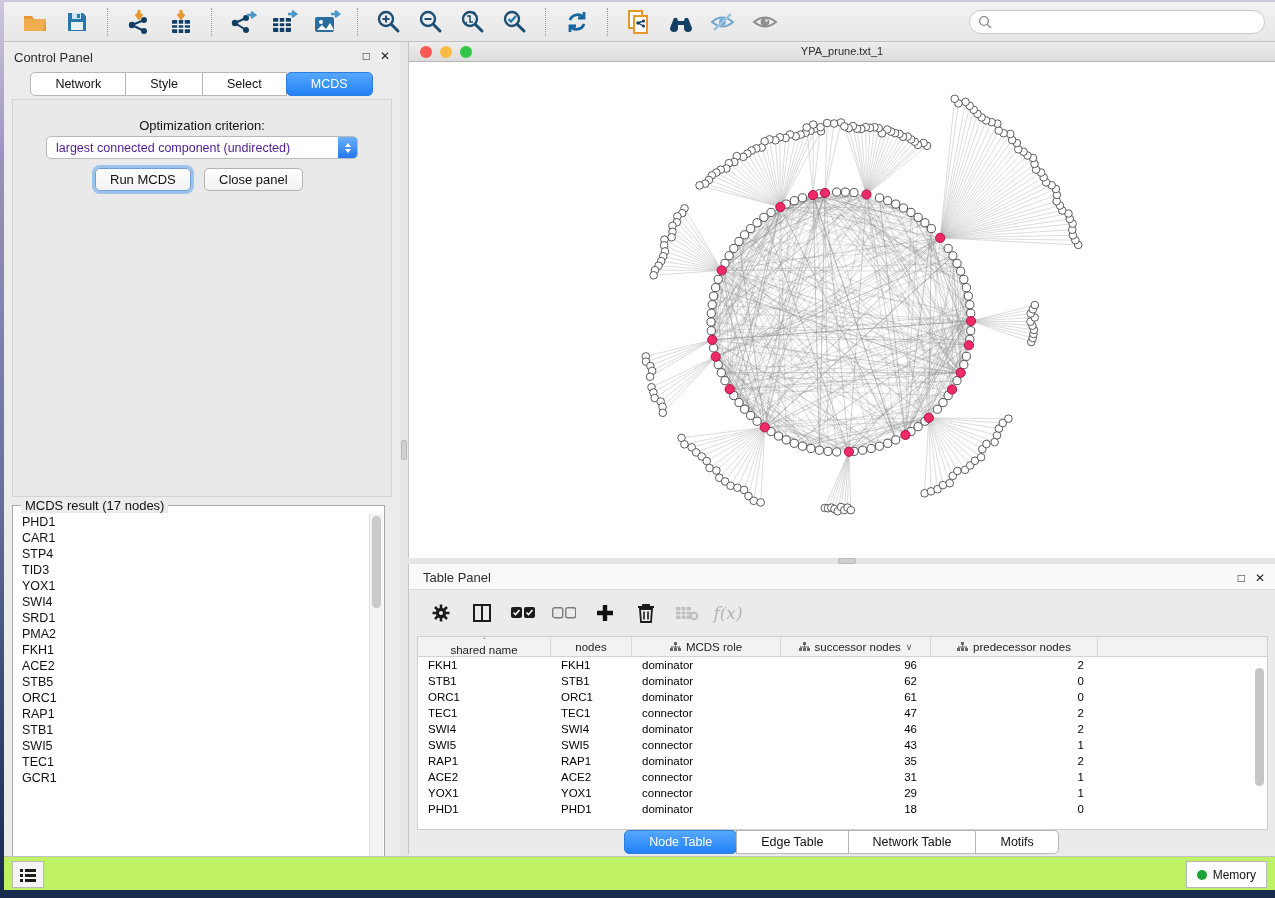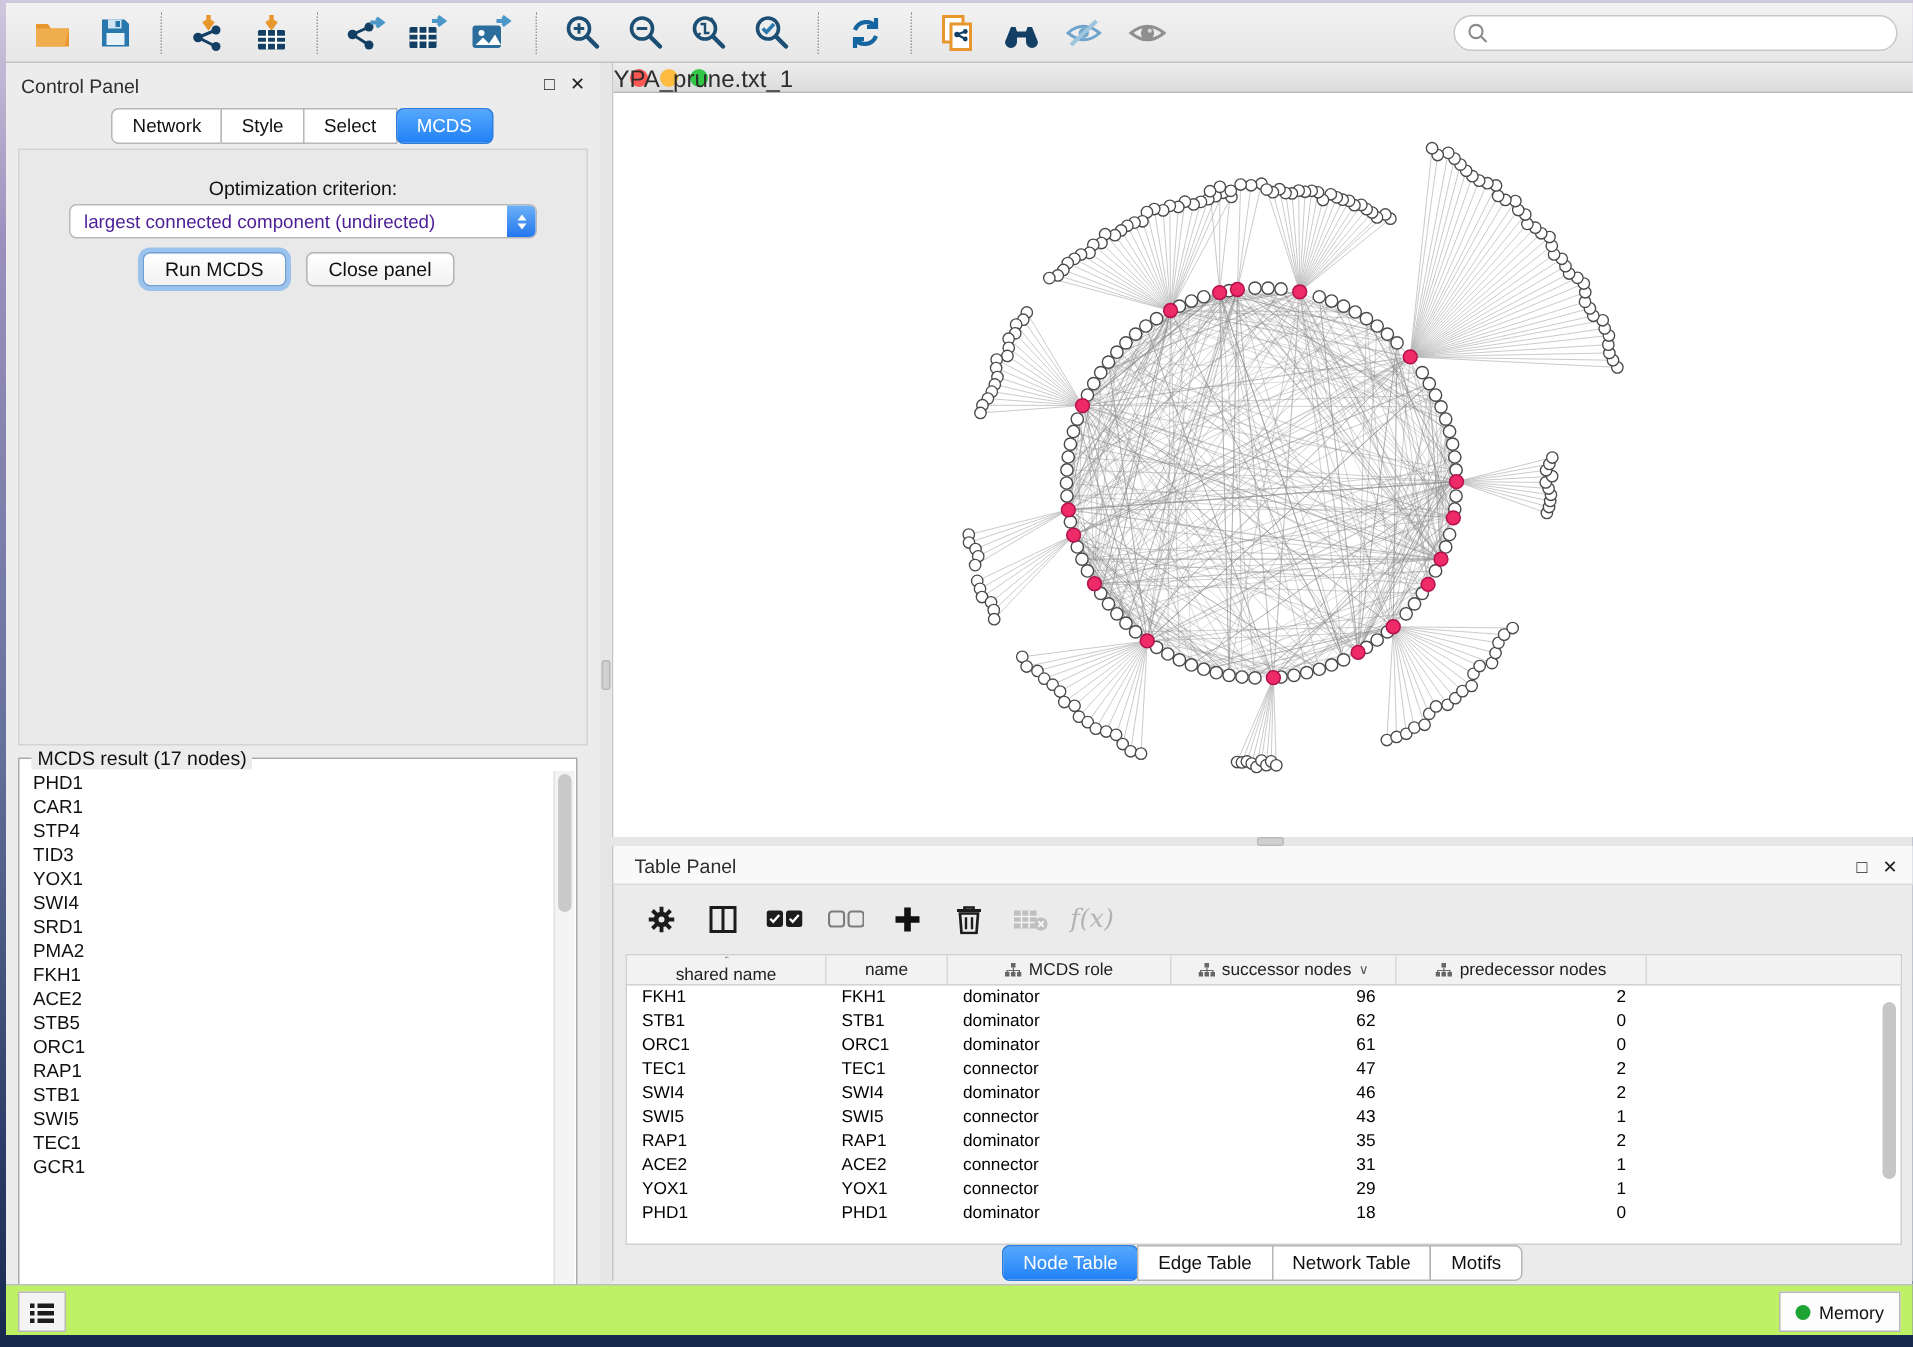--- a/index.html
+++ b/index.html
@@ -17,21 +17,21 @@
   #search-input{border:none;outline:none;flex:1;font-size:12px;background:transparent;margin-left:5px;}
 
   
   #control-panel{position:absolute;left:0;top:40px;width:396px;height:814px;background:#ececec;}
   .panel-title{font-size:13px;color:#2d2d2d;}
   #cp-header{position:absolute;left:10px;top:8px;}
   .win-btns{position:absolute;top:7px;right:10px;display:flex;gap:10px;font-size:12px;color:#222;}
   .win-btn{cursor:default;line-height:14px;}
   .win-btn.close{font-weight:bold;}
   #cp-tabs{position:absolute;left:0;top:30px;width:100%;display:flex;justify-content:center;}
-  .seg{font-size:12.5px;padding:4px 13px;background:#fff;border:1px solid #b6b6b6;margin-left:-1px;color:#111;}
+  .seg{font-size:12.5px;padding:4px 24px;background:#fff;border:1px solid #b6b6b6;margin-left:-1px;color:#111;}
   .seg:first-child{border-radius:5px 0 0 5px;}
   .seg:last-child{border-radius:0 5px 5px 0;}
   .seg.sel{background:linear-gradient(#56a8fd,#2181f6);color:#fff;border-color:#2b7de0;border-radius:5px;}
   #cp-content{position:absolute;left:8px;top:57px;width:380px;height:398px;background:#e9e9e9;border:1px solid #d4d4d4;box-sizing:border-box;}
   #opt-label{text-align:center;margin-top:18px;font-size:13px;color:#111;}
   #criterion{position:absolute;left:33px;top:36px;width:312px;height:23px;background:#fff;border:1px solid #b9b9b9;
     border-radius:5px;display:flex;align-items:center;box-sizing:border-box;}
   #criterion .val{flex:1;font-size:12.5px;padding-left:9px;color:#4c1d95;white-space:nowrap;}
   #criterion .stepper{width:19px;height:100%;border-radius:0 4px 4px 0;background:linear-gradient(#6cb0f8,#2377ee);
     display:flex;flex-direction:column;align-items:center;justify-content:center;gap:2px;}
@@ -52,21 +52,21 @@
   #vsplit{position:absolute;left:396px;top:40px;width:8px;height:814px;background:#e6e6e6;}
   #vsplit .grab{position:absolute;left:1px;top:398px;width:6px;height:20px;background:#d0d0d0;border:1px solid #b8b8b8;border-radius:2px;box-sizing:border-box;}
   #hsplit{position:absolute;left:404px;top:556px;width:867px;height:6px;background:#e6e6e6;}
   #hsplit .grab{position:absolute;left:430px;top:0;width:18px;height:6px;background:#cfcfcf;border:1px solid #bbb;border-radius:2px;box-sizing:border-box;}
 
   
   #net-window{position:absolute;left:404px;top:40px;width:867px;height:516px;background:#fff;border-left:1px solid #c6c6c6;box-sizing:border-box;}
   #net-titlebar{position:absolute;left:0;top:0;width:100%;height:20px;background:linear-gradient(#ededed,#dcdcdc);
     border-bottom:1px solid #b5b5b5;box-sizing:border-box;}
   .lamp{position:absolute;top:4px;width:12px;height:12px;border-radius:50%;}
-  #net-title{position:absolute;left:0;right:0;top:3px;text-align:left;font-size:16px;color:#2d2d2d;}
+  #net-title{position:absolute;left:0;right:0;top:3px;text-align:center;font-size:11px;color:#2d2d2d;}
   #net-canvas{position:absolute;left:0;top:20px;width:867px;height:496px;background:#fff;overflow:hidden;}
 
   
   #table-panel{position:absolute;left:404px;top:562px;width:867px;height:290px;background:#ebebeb;border-left:1px solid #c6c6c6;box-sizing:border-box;}
   #tp-titlebar{position:absolute;left:0;top:0;width:100%;height:26px;background:#f9f9f9;border-bottom:1px solid #dcdcdc;box-sizing:border-box;}
   #tp-title{position:absolute;left:14px;top:6px;}
   #tp-toolbar{position:absolute;left:0;top:26px;width:100%;height:46px;display:flex;align-items:center;padding-left:20px;box-sizing:border-box;gap:17px;}
   .tp-ic{width:24px;height:24px;display:flex;align-items:center;justify-content:center;}
   .fx{font-family:"DejaVu Serif","Liberation Serif",serif;font-style:italic;font-size:17px;color:#b3b3b3;}
   #tp-table{position:absolute;left:8px;top:72px;width:851px;height:194px;background:#fff;border:1px solid #cfcfcf;box-sizing:border-box;overflow:hidden;}
@@ -1262,21 +1262,21 @@
                 <rect x="4" y="0" width="3" height="3"></rect>
                 <rect x="0" y="6" width="3" height="3"></rect>
                 <rect x="4" y="6" width="3" height="3"></rect>
                 <rect x="8" y="6" width="3" height="3"></rect>
                 <path d="M5.2 3 h0.8 v2 h-0.8z M1 4.6 h9 v0.8 h-9z M1 4.6 h0.8 v1.6 h-0.8z M5.2 4.6 h0.8 v1.6 h-0.8z M9.2 4.6 h0.8 v1.6 h-0.8z"></path>
               </g>
             </svg>
             <span>shared name</span>
           </div>
           <div class="th" style="width: 81px;">
-            <span>name</span>
+            <span>nodes</span>
           </div>
           <div class="th" style="width: 149px;">
             <svg width="11" height="10" viewBox="0 0 11 10">
               <g fill="#666">
                 <rect x="4" y="0" width="3" height="3"></rect>
                 <rect x="0" y="6" width="3" height="3"></rect>
                 <rect x="4" y="6" width="3" height="3"></rect>
                 <rect x="8" y="6" width="3" height="3"></rect>
                 <path d="M5.2 3 h0.8 v2 h-0.8z M1 4.6 h9 v0.8 h-9z M1 4.6 h0.8 v1.6 h-0.8z M5.2 4.6 h0.8 v1.6 h-0.8z M9.2 4.6 h0.8 v1.6 h-0.8z"></path>
               </g>

